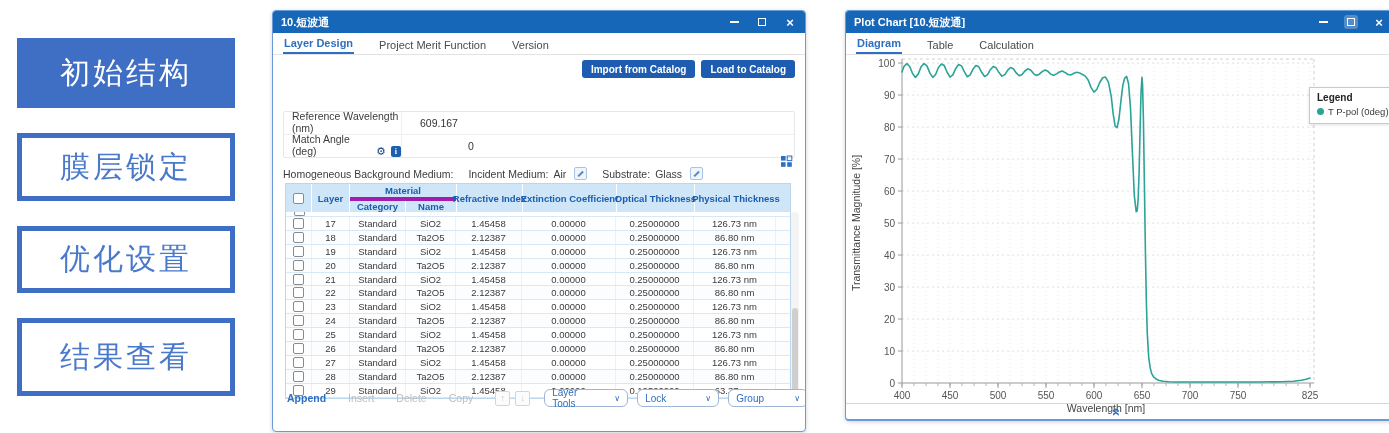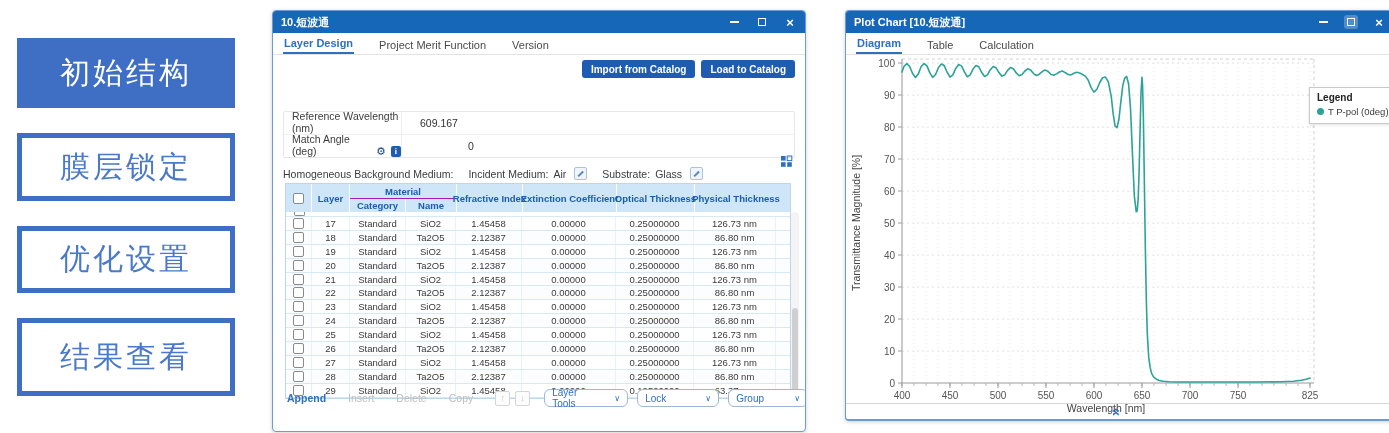--- a/index.html
+++ b/index.html
@@ -48,21 +48,21 @@
   .medline .seg{margin-left:10px;}
   .edit-ic{display:inline-block;width:11px;height:11px;border:1px solid #a9c4e2;background:#eef5fc;border-radius:2px;position:relative;cursor:pointer;vertical-align:-2px;margin-left:3px;}
   .edit-ic::after{content:"";position:absolute;left:2px;top:5px;width:7px;height:1.6px;background:#5b87bb;transform:rotate(-45deg);}
   .tblset{position:absolute;right:12px;top:144px;width:13px;height:13px;cursor:pointer;}
 
   
   .ltable{position:absolute;left:12px;top:172px;width:506px;border:1px solid #bcd6ee;box-sizing:border-box;background:#fff;}
   .thead{display:flex;height:28px;background:var(--th-bg);color:var(--th-fg);font-size:9.5px;font-weight:bold;}
   .hc{display:flex;align-items:center;justify-content:center;box-sizing:border-box;border-right:1px solid #ffffff;white-space:nowrap;}
   .hgroup{display:flex;flex-direction:column;border-right:1px solid #ffffff;box-sizing:border-box;}
-  .hmat{height:14px;display:flex;align-items:center;justify-content:center;border-bottom:1px solid #a21caf;}
+  .hmat{height:14px;display:flex;align-items:center;justify-content:center;border-bottom:4px solid #a21caf;}
   .hsub{display:flex;flex:1;}
   .hsub .hc{height:100%;}
   .c0{width:26px;} .c1{width:38px;} .c2{width:56px;} .c3{width:50px;}
   .c4{width:66px;} .c5{width:94px;} .c6{width:78px;} .c7{width:82px;border-right:none;}
   .tbody{position:relative;}
   .sliver{height:4px;overflow:hidden;display:flex;border-bottom:1px solid var(--row-line);}
   .sliver .pcb{width:9px;height:3px;border:1px solid #8a8a8a;border-top:none;border-radius:0 0 2px 2px;margin:0 0 0 8px;}
   .trow{display:flex;height:13.9px;align-items:center;font-size:9.5px;color:#3a3a3a;border-bottom:1px solid var(--row-line);box-sizing:border-box;cursor:default;}
   .trow:nth-child(odd){background:#fbfdff;}
   .tc{display:flex;align-items:center;justify-content:center;box-sizing:border-box;height:100%;border-right:1px solid #e8f2fb;white-space:nowrap;}

